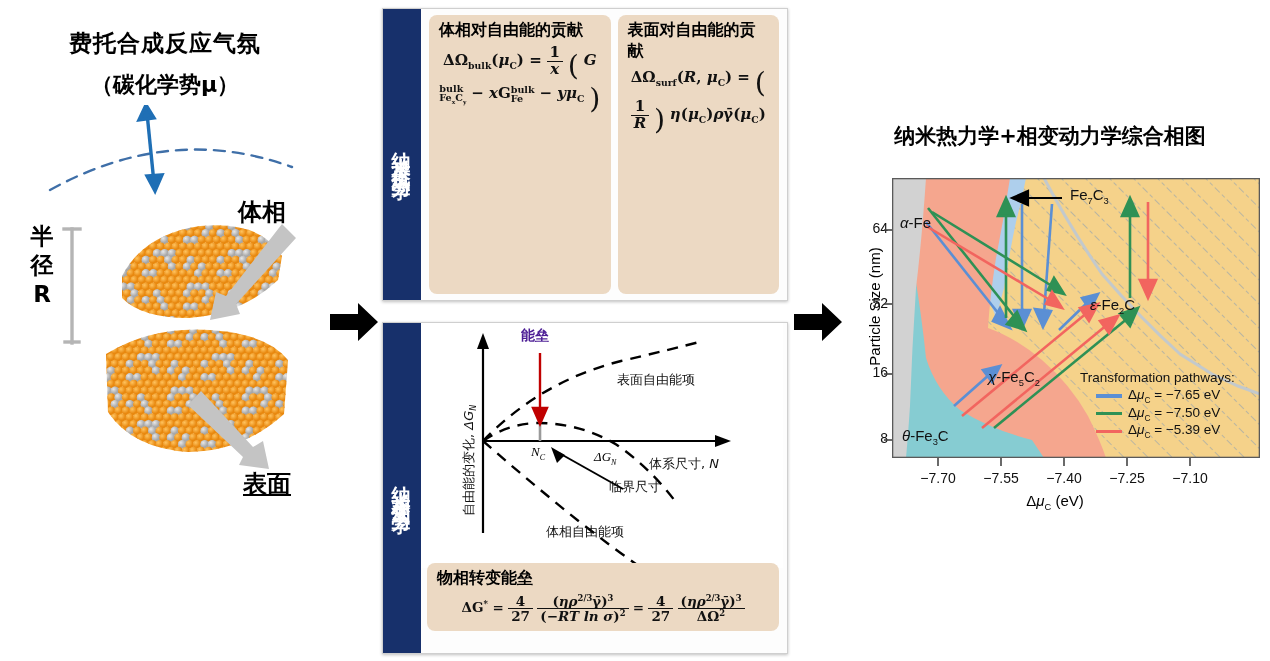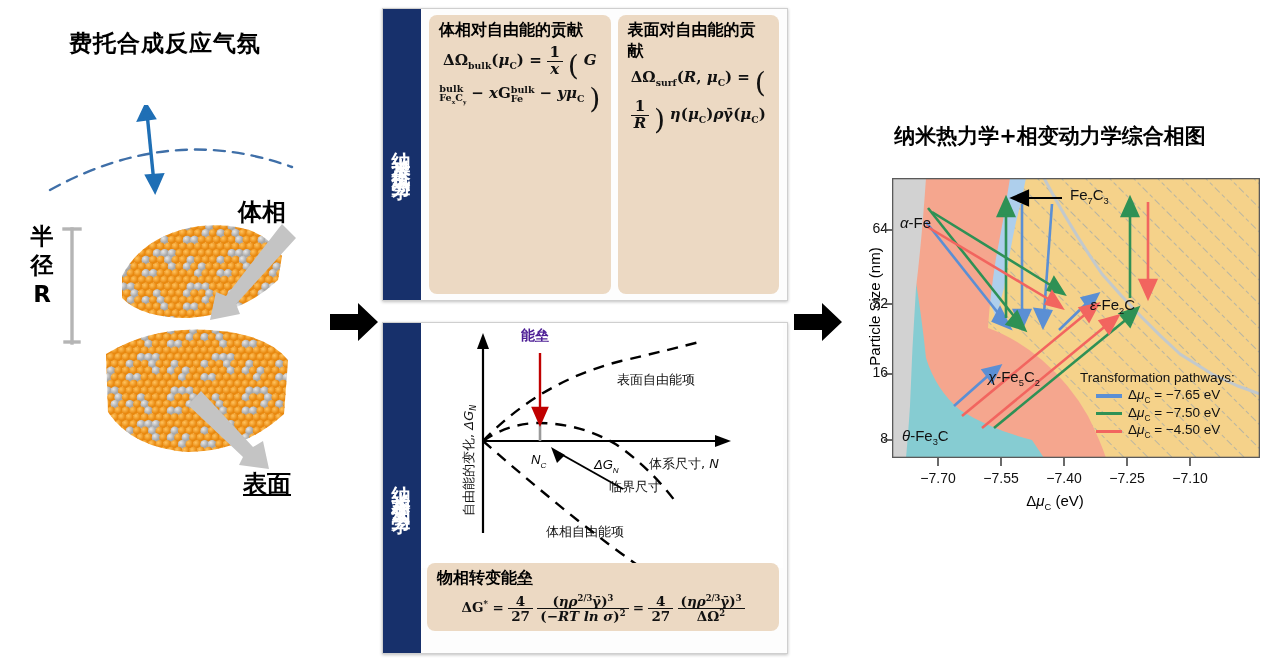--- a/index.html
+++ b/index.html
@@ -70,31 +70,32 @@
   .frac .num { display:block; border-bottom:1.3px solid #111; padding:0 3px; }
   .frac .den { display:block; padding:0 3px; }
   .paren { font-size:1.9em; vertical-align:-0.35em; font-weight:300; }
   sup, sub { font-size:.62em; }
   .vsup { display:inline-block; vertical-align:middle; text-align:left; line-height:1.0; font-size:.64em; }
   .vsup b { display:block; font-weight:bold; }
 
   
   #kin-sketch { background:#fff; }
   .k-txt { font-family:"DejaVu Sans","Liberation Sans",sans-serif; font-size:13px; color:#111; }
-  .k-txt-it { font-family:Liberation Sans, sans-serif; font-style:italic; font-size:13px;margin-top:8px; }
+  .k-txt-it { font-family:Liberation Serif, serif; font-style:italic; font-size:13px; }
   .tick-lbl { font-size:14px; color:#111; }
   .phase-lbl { font-size:15px; color:#111; font-family:"Liberation Sans",sans-serif; }
   .legend-txt { font-size:13.5px; color:#111; }
 </style>
 </head>
 <body>
 
 <div class="abs" id="left-panel">
 
   <div class="abs cn-title" id="atmos-title-1">费托合成反应气氛</div>
+  <div class="abs cn-title" id="atmos-title-2">（碳化学势μ）</div>
 
   <svg class="abs" style="left:46px; top:105px;" width="250" height="90">
     <path d="M4,85 Q 125,18 246,62" stroke="#3f6fa8" stroke-width="2.4" fill="none" stroke-dasharray="11 8" stroke-linecap="round"></path>
     <g stroke="#1f6fb5" stroke-width="3.4" fill="#1f6fb5">
       <line x1="101" y1="8" x2="108" y2="78"></line>
       <polygon points="100,0 93,15 108,13"></polygon>
       <polygon points="109,86 101,71 116,70"></polygon>
     </g>
   </svg>
 
@@ -1319,21 +1320,21 @@
     <div style="display:flex; align-items:center; gap:6px; margin-left:16px;">
       <span style="display:inline-block; width:26px; height:3.4px; background:#5b8fd4;"></span>
       <span class="legend-txt">Δ<i>μ</i><sub>C</sub> <span>= −7.65 eV</span></span>
     </div>
     <div style="display:flex; align-items:center; gap:6px; margin-left:16px;">
       <span style="display:inline-block; width:26px; height:3.4px; background:#2e9155;"></span>
       <span class="legend-txt">Δ<i>μ</i><sub>C</sub> <span>= −7.50 eV</span></span>
     </div>
     <div style="display:flex; align-items:center; gap:6px; margin-left:16px;">
       <span style="display:inline-block; width:26px; height:3.4px; background:#f2655f;"></span>
-      <span class="legend-txt">Δ<i>μ</i><sub>C</sub> <span>= −4.50 eV</span></span>
+      <span class="legend-txt">Δ<i>μ</i><sub>C</sub> <span>= −5.39 eV</span></span>
     </div>
   </div>
 
   <svg class="abs" style="left:44px; top:68px;" width="8" height="280">
     <g stroke="#444" stroke-width="1.6">
       <line x1="0" y1="52" x2="8" y2="52"></line>
         <line x1="0" y1="126" x2="8" y2="126"></line>
       <line x1="0" y1="196" x2="8" y2="196"></line>
         <line x1="0" y1="262" x2="8" y2="262"></line>
     </g>

